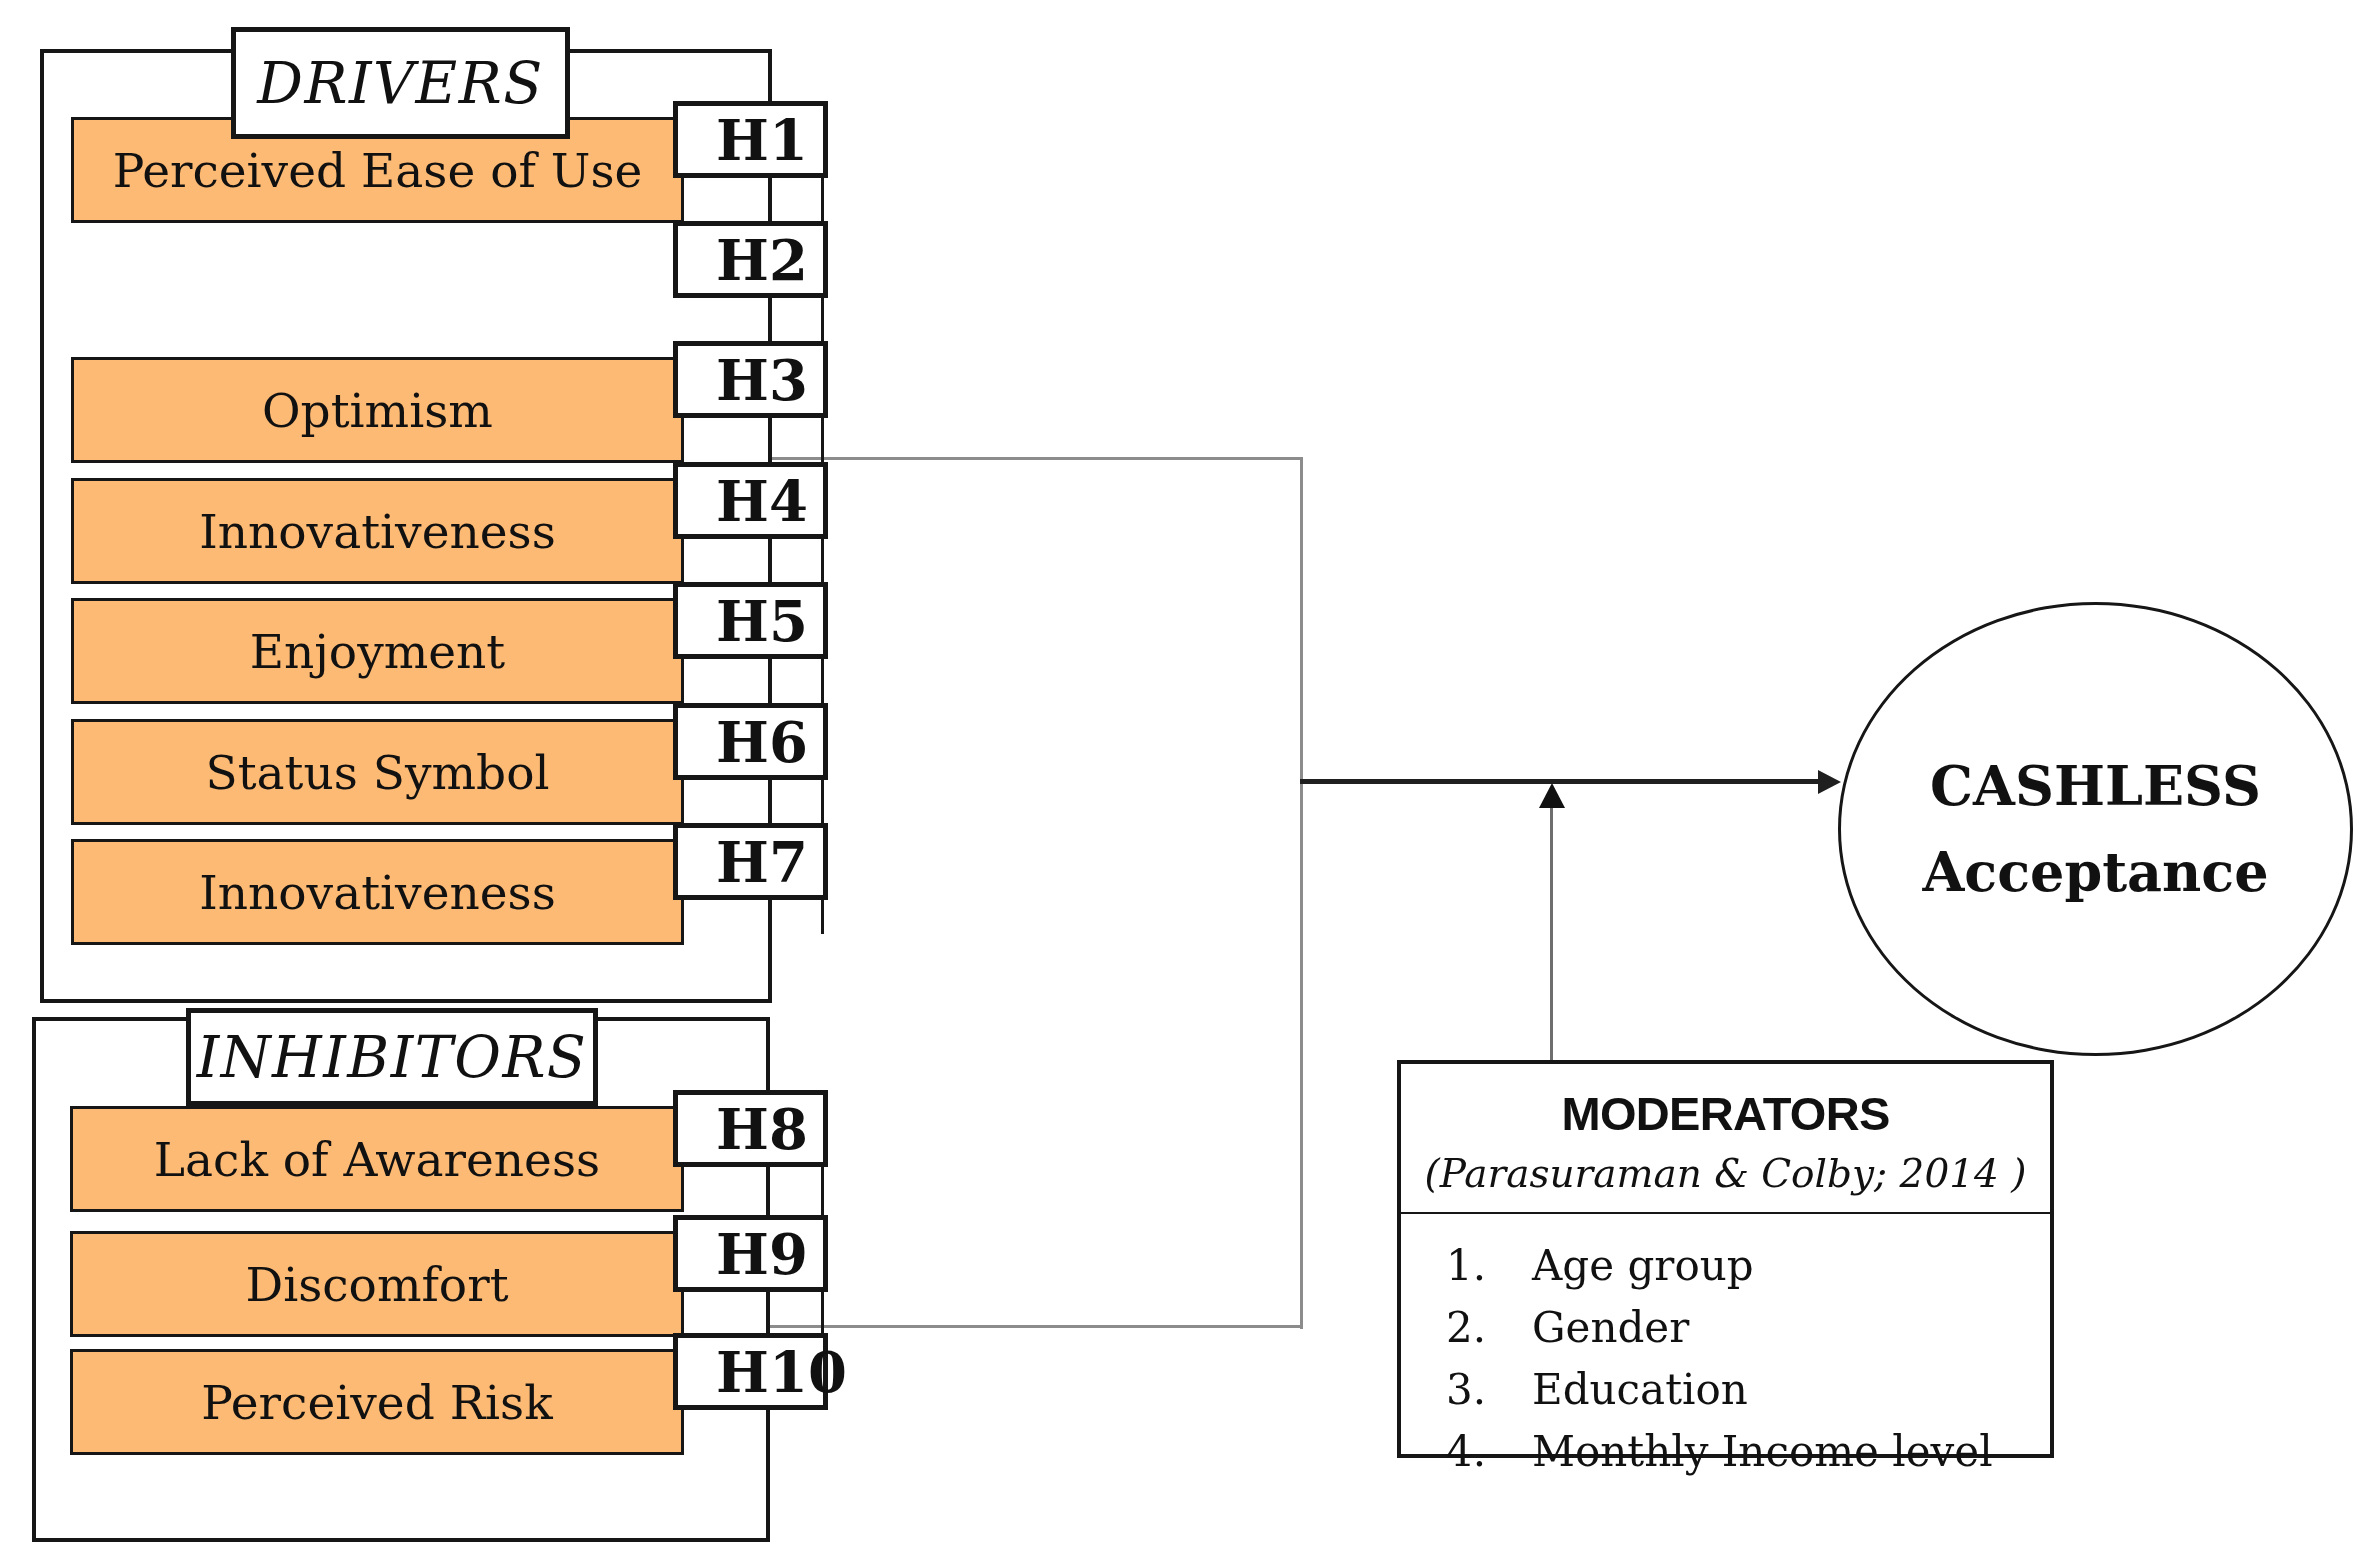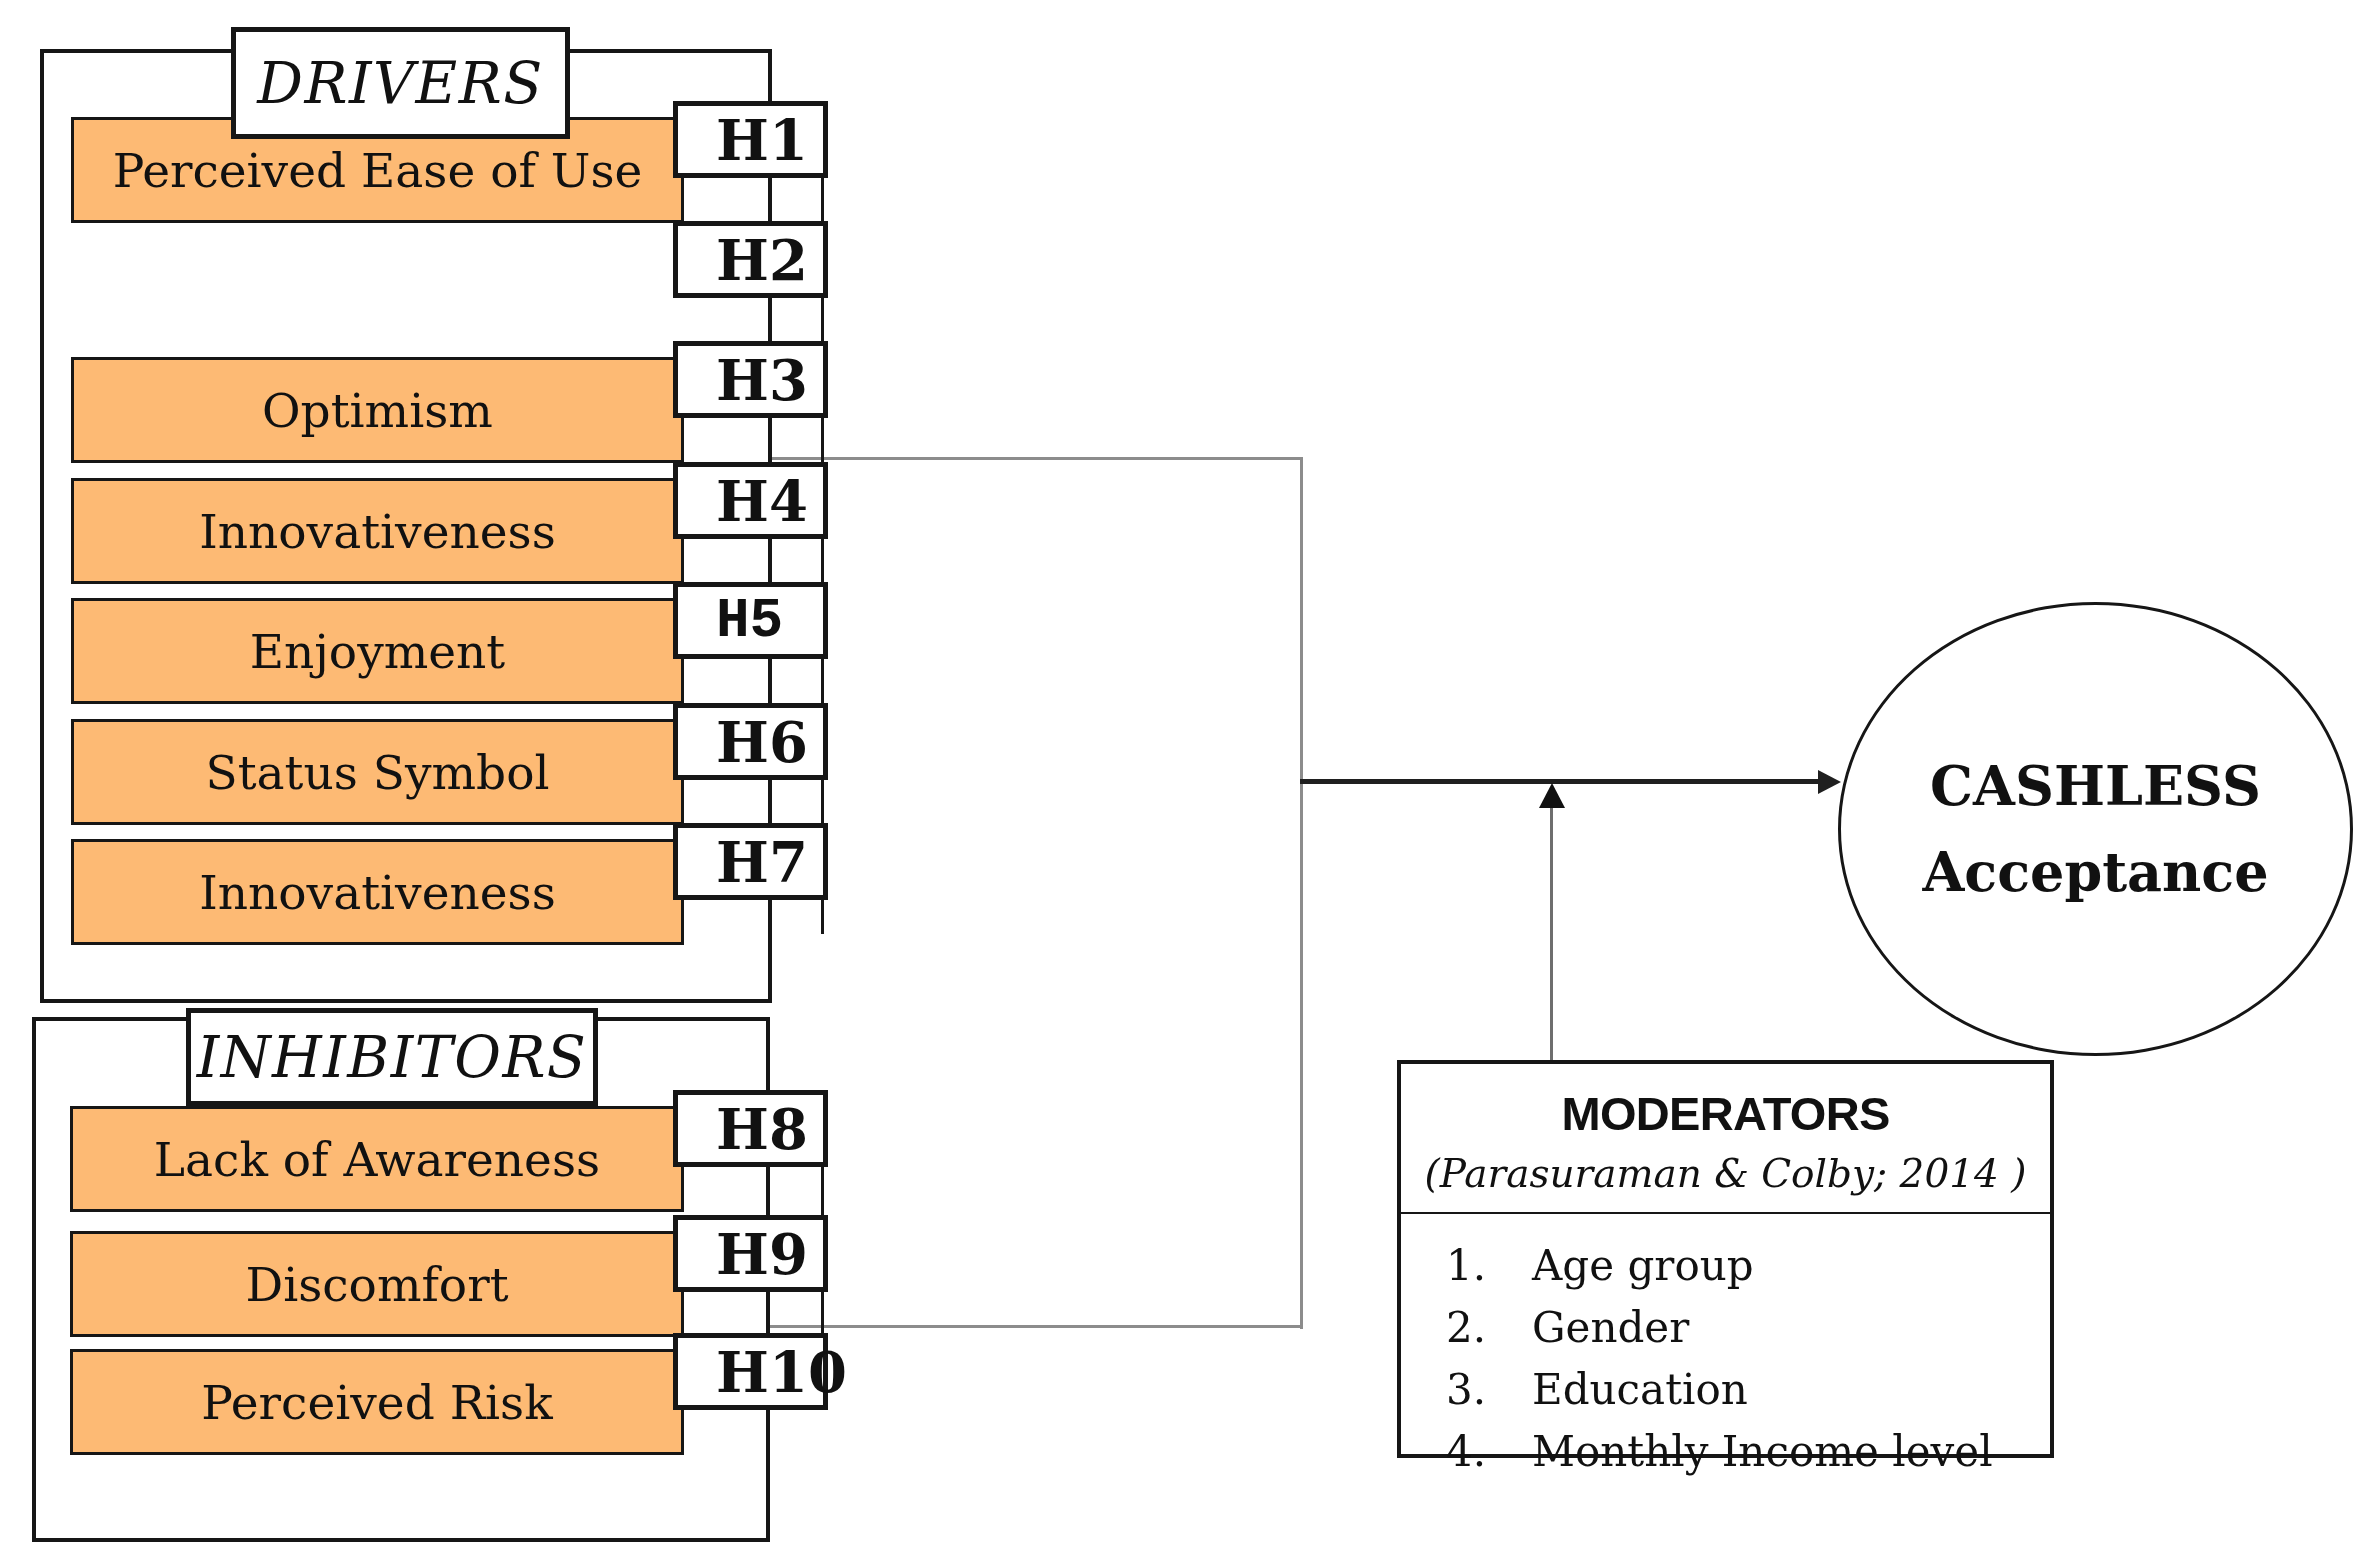--- a/index.html
+++ b/index.html
@@ -82,21 +82,21 @@
   <div class="abs row-box" style="left:71px;top:478px;width:613px;height:106px;">
     <span>Innovativeness</span>
   </div>
   <div class="abs h-box" style="left:673px;top:462px;width:155px;height:77px;">
     <span>H4</span>
   </div>
 
   <div class="abs row-box" style="left:71px;top:598px;width:613px;height:106px;">
     <span>Enjoyment</span>
   </div>
-  <div class="abs h-box" style="left:673px;top:582px;width:155px;height:77px;font-family:Liberation Mono, monospace;">
+  <div class="abs h-box" style="left:673px;top:582px;width:155px;height:77px;">
     <span>H5</span>
   </div>
 
   <div class="abs row-box" style="left:71px;top:719px;width:613px;height:106px;">
     <span>Status Symbol</span>
   </div>
   <div class="abs h-box" style="left:673px;top:703px;width:155px;height:77px;">
     <span>H6</span>
   </div>
 

